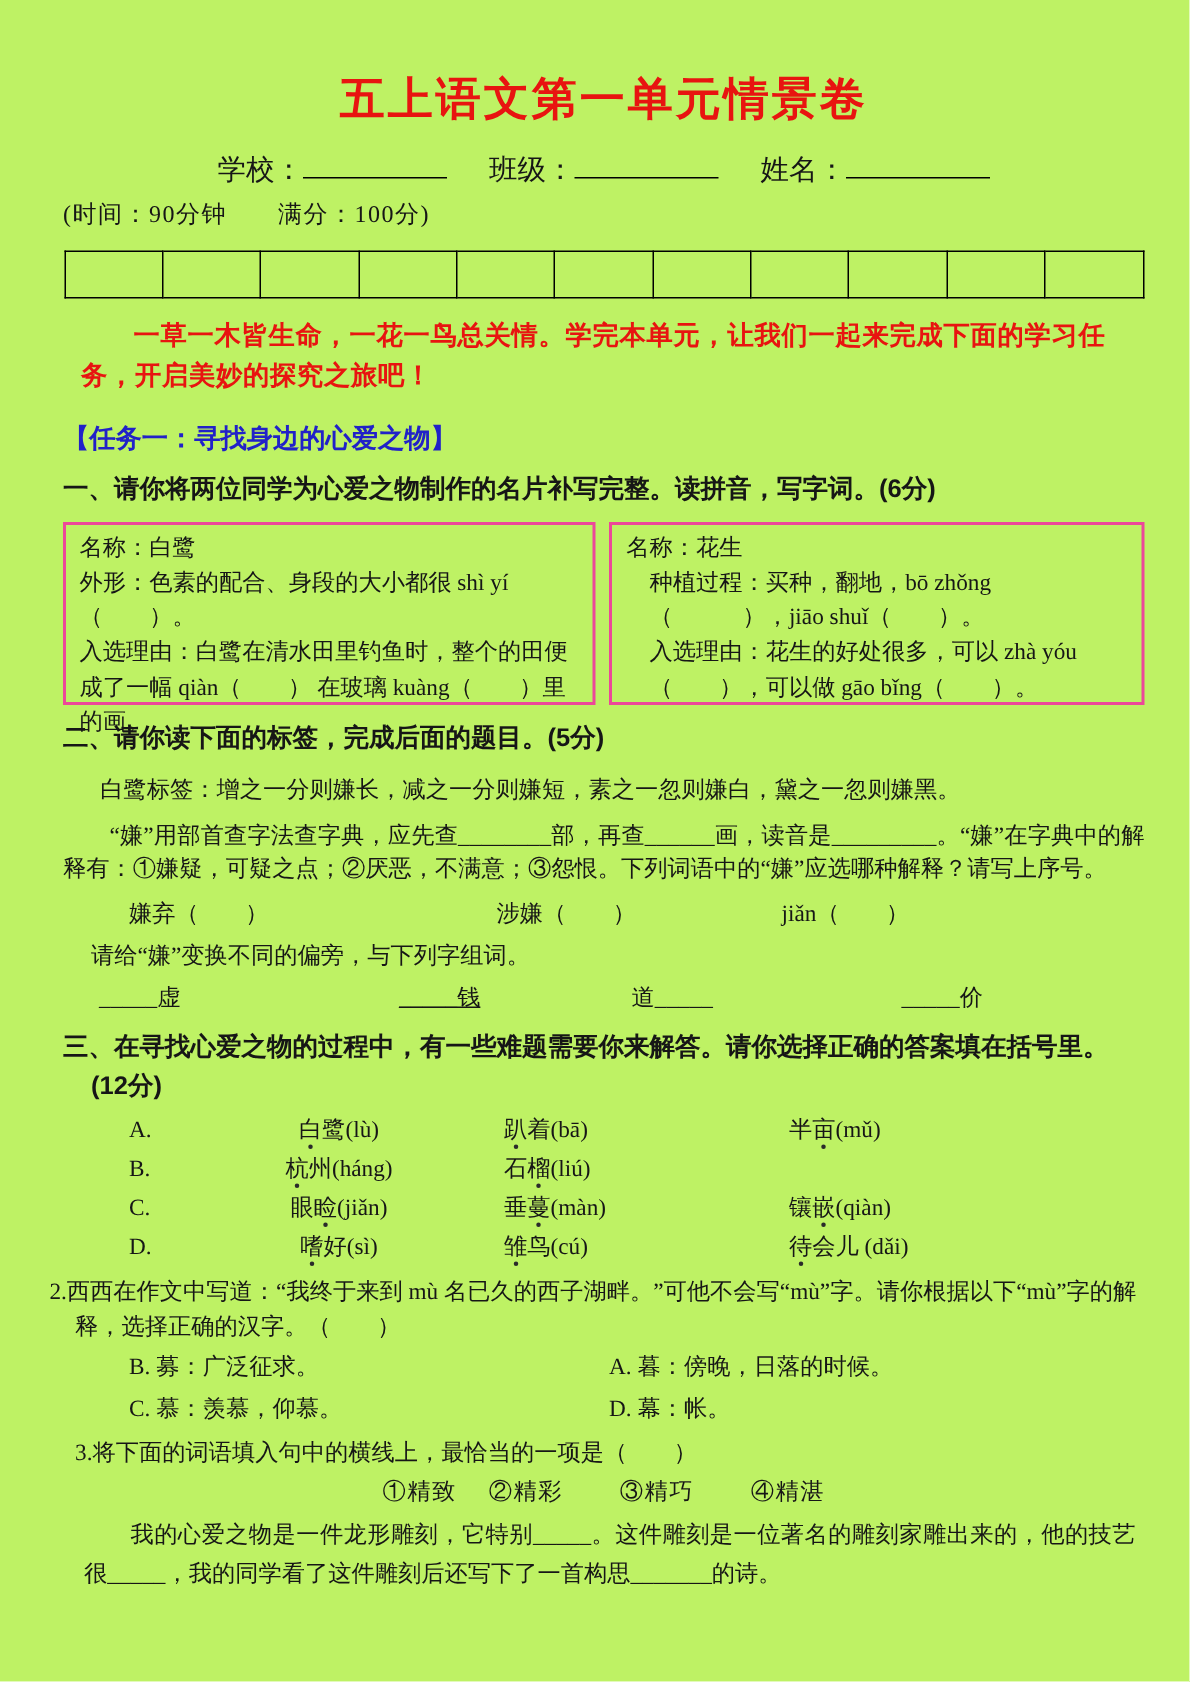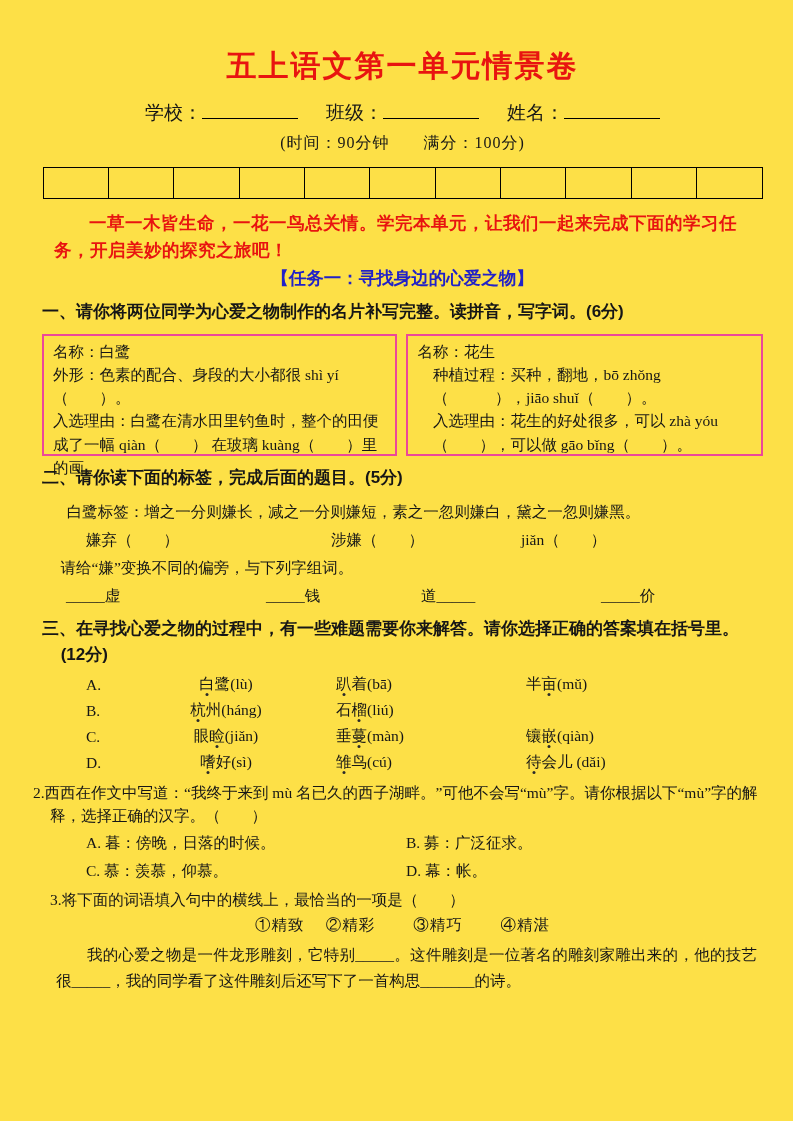--- a/index.html
+++ b/index.html
@@ -5,21 +5,21 @@
   :root{
     --red:#e81410;
     --blue:#2121c8;
     --ink:#161616;
   }
   *{margin:0;padding:0;box-sizing:border-box;}
   html,body{background:#fff;}
   .page{
     position:relative;
     width:793px;height:1121px;
-    background:#fde047;
+    background:#bef264;
     overflow:hidden;
     font-family:"Liberation Serif","DejaVu Serif",serif;
     color:var(--ink);
   }
   .inner{padding:46px 30px 0 42px;}
   
   .title{
     text-align:center;
     font-family:"Liberation Sans","DejaVu Sans",sans-serif;
     font-weight:bold;
@@ -33,21 +33,21 @@
     font-size:19px;
     white-space:nowrap;
   }
   .student-line .fld{margin:0 14px;}
   .blank{
     display:inline-block;
     width:96px;height:15px;
     border-bottom:1.6px solid #000;
     vertical-align:baseline;
   }
-  .meta{ margin-top:7px; text-align:center; font-size:16px; letter-spacing:1px;}
+  .meta{ margin-top:7px; font-size:16px; letter-spacing:1px;}
   
   table.score{
     margin:13px auto 0;
     width:720px;
     border-collapse:collapse;
     table-layout:fixed;
     font-size:16px;
   }
   table.score td{
     border:1.6px solid #000;
@@ -61,22 +61,22 @@
   .intro{
     margin:11px 4px 0 12px;
     color:var(--red);
     font-weight:bold;
     font-size:17.5px;
     line-height:1.55;
     text-indent:2em;
     letter-spacing:.5px;
   }
   .task-header{
-    margin-top:2px;
-    text-align:center;
+    margin-top:16px;
+    text-align:left;
     color:var(--blue);
     font-family:Liberation Serif, serif;
     font-weight:bold;
     font-size:17.5px;
   }
   
   .sec{
     margin-top:9px;
     font-family:"Liberation Sans","DejaVu Sans",sans-serif;
     font-weight:bold;
@@ -104,21 +104,21 @@
     line-height:1.45;
     text-indent:2em;
     text-align:justify;
   }
   .words-row{margin-top:7px;padding-left:44px;font-size:15.5px;display:flex;}
   .words-row .wd0{width:245px;}
   .words-row .wd1{width:190px;}
   .change-line{margin-top:7px;padding-left:1.2em;font-size:15.5px;}
   .compose-row{margin-top:7px;padding-left:24px;font-size:15.5px;display:flex;}
   .compose-row .cp0{width:200px;}
-  .compose-row .cp1{width:155px;}
+  .compose-row .cp1{width:155px;text-decoration:underline;}
   .compose-row .cp2{width:180px;}
   
   .subq{margin-top:5px;padding-left:8px;font-size:15.5px;line-height:1.5;}
   #options1{margin-top:3px;padding-left:44px;}
   .o1row{display:flex;height:26px;align-items:center;font-size:15.5px;}
   .o1lab{width:30px;}
   .o1item{display:inline-block;}
   .o1item:nth-of-type(2){width:220px;text-align:center;}
   .o1item:nth-of-type(3){width:190px;}
   .dotchar{position:relative;}
@@ -188,20 +188,21 @@
         <p>名称：花生</p>
         <p class="ind">种植过程：买种，翻地，bō zhǒng（　　　），jiāo shuǐ（　　）。</p>
         <p class="ind">入选理由：花生的好处很多，可以 zhà yóu（　　），可以做 gāo bǐng（　　）。</p>
       </div>
     </div>
 
     <div class="sec">二、请你读下面的标签，完成后面的题目。(5分)</div>
 
     <div class="label-line">白鹭标签：增之一分则嫌长，减之一分则嫌短，素之一忽则嫌白，黛之一忽则嫌黑。</div>
 
+    <p class="dict-para">“嫌”用部首查字法查字典，应先查________部，再查______画，读音是_________。“嫌”在字典中的解释有：①嫌疑，可疑之点；②厌恶，不满意；③怨恨。下列词语中的“嫌”应选哪种解释？请写上序号。</p>
 
     <div class="words-row">
       <span class="wd0">嫌弃（　　）</span>
       <span class="wd1">涉嫌（　　）</span>
       <span>jiǎn（　　）</span>
     </div>
 
     <div class="change-line">请给“嫌”变换不同的偏旁，与下列字组词。</div>
 
     <div class="compose-row">
@@ -236,22 +237,22 @@
           <span class="o1lab">D.</span>
           <span class="o1item"><span class="dotchar">嗜</span><span>好</span><span>(sì)</span></span>
           <span class="o1item"><span class="dotchar">雏</span><span>鸟</span><span>(cú)</span></span>
           <span class="o1item"><span class="dotchar">待</span><span>会</span><span>儿</span><span> (dǎi)</span></span>
         </div>
       </div>
 
     <div class="subq hang">2.西西在作文中写道：“我终于来到 mù 名已久的西子湖畔。”可他不会写“mù”字。请你根据以下“mù”字的解释，选择正确的汉字。（　　）</div>
 
     <div class="options2">
+      <span>B. 募：广泛征求。</span>
       <span>A. 暮：傍晚，日落的时候。</span>
-      <span>B. 募：广泛征求。</span>
       <span>C. 慕：羡慕，仰慕。</span>
       <span>D. 幕：帐。</span>
     </div>
 
     <div class="subq">3.将下面的词语填入句中的横线上，最恰当的一项是（　　）</div>
 
     <div class="choices-line">①精致　 ②精彩　　 ③精巧　　 ④精湛</div>
 
     <p class="final-para">我的心爱之物是一件龙形雕刻，它特别_____。这件雕刻是一位著名的雕刻家雕出来的，他的技艺很_____，我的同学看了这件雕刻后还写下了一首构思_______的诗。</p>
 

